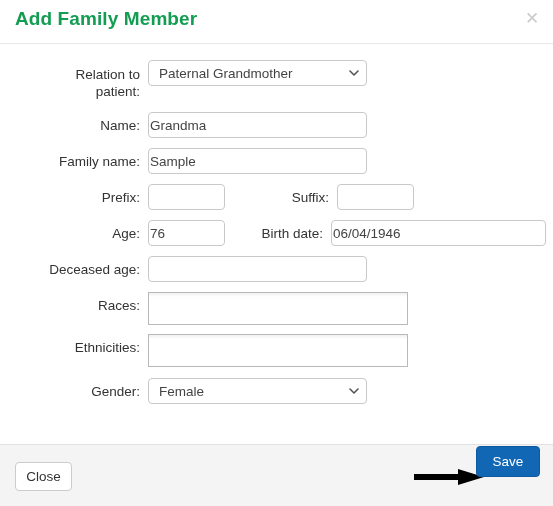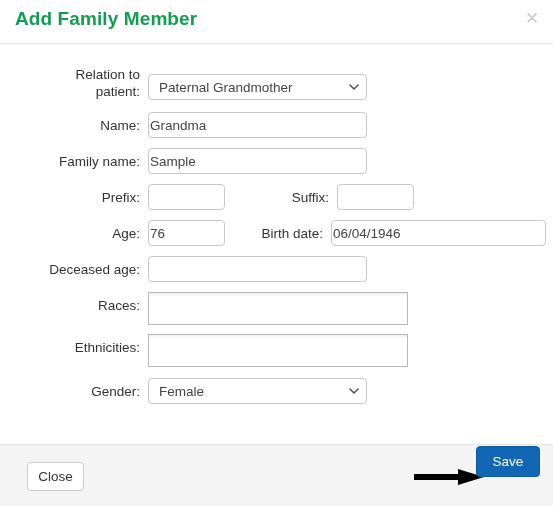--- a/index.html
+++ b/index.html
@@ -181,21 +181,20 @@
     padding: 0;
   }
   .btn-close {
     left: 15px;
     top: 17px;
     width: 57px;
     height: 29px;
     background: #ffffff;
     border: 1px solid #cccccc;
     color: #333333;
-    margin-left: 12px;
   }
   .btn-save {
     right: 13px;
     top: 1px;
     width: 64px;
     height: 31px;
     background: #1267b5;
     border: 1px solid #0f5a9f;
     color: #ffffff;
   }
@@ -216,21 +215,21 @@
 
 <div class="modal">
 
   <div class="modal-header">
     <div class="modal-title">Add Family Member</div>
     <button class="close-x">✕</button>
   </div>
 
   <div class="modal-body">
 
-    <div class="frow" style="margin-bottom:12px;align-items:flex-end;">
+    <div class="frow" style="margin-bottom:12px;">
       <div class="lbl two-line">
         <div>Relation to</div>
         <div>patient:</div>
       </div>
       <div class="fld selwrap">
         <select class="sel w-select">
           <option>Paternal Grandmother</option>
         </select>
         <span class="chev">
           <svg viewBox="0 0 10 6" width="10" height="6">

